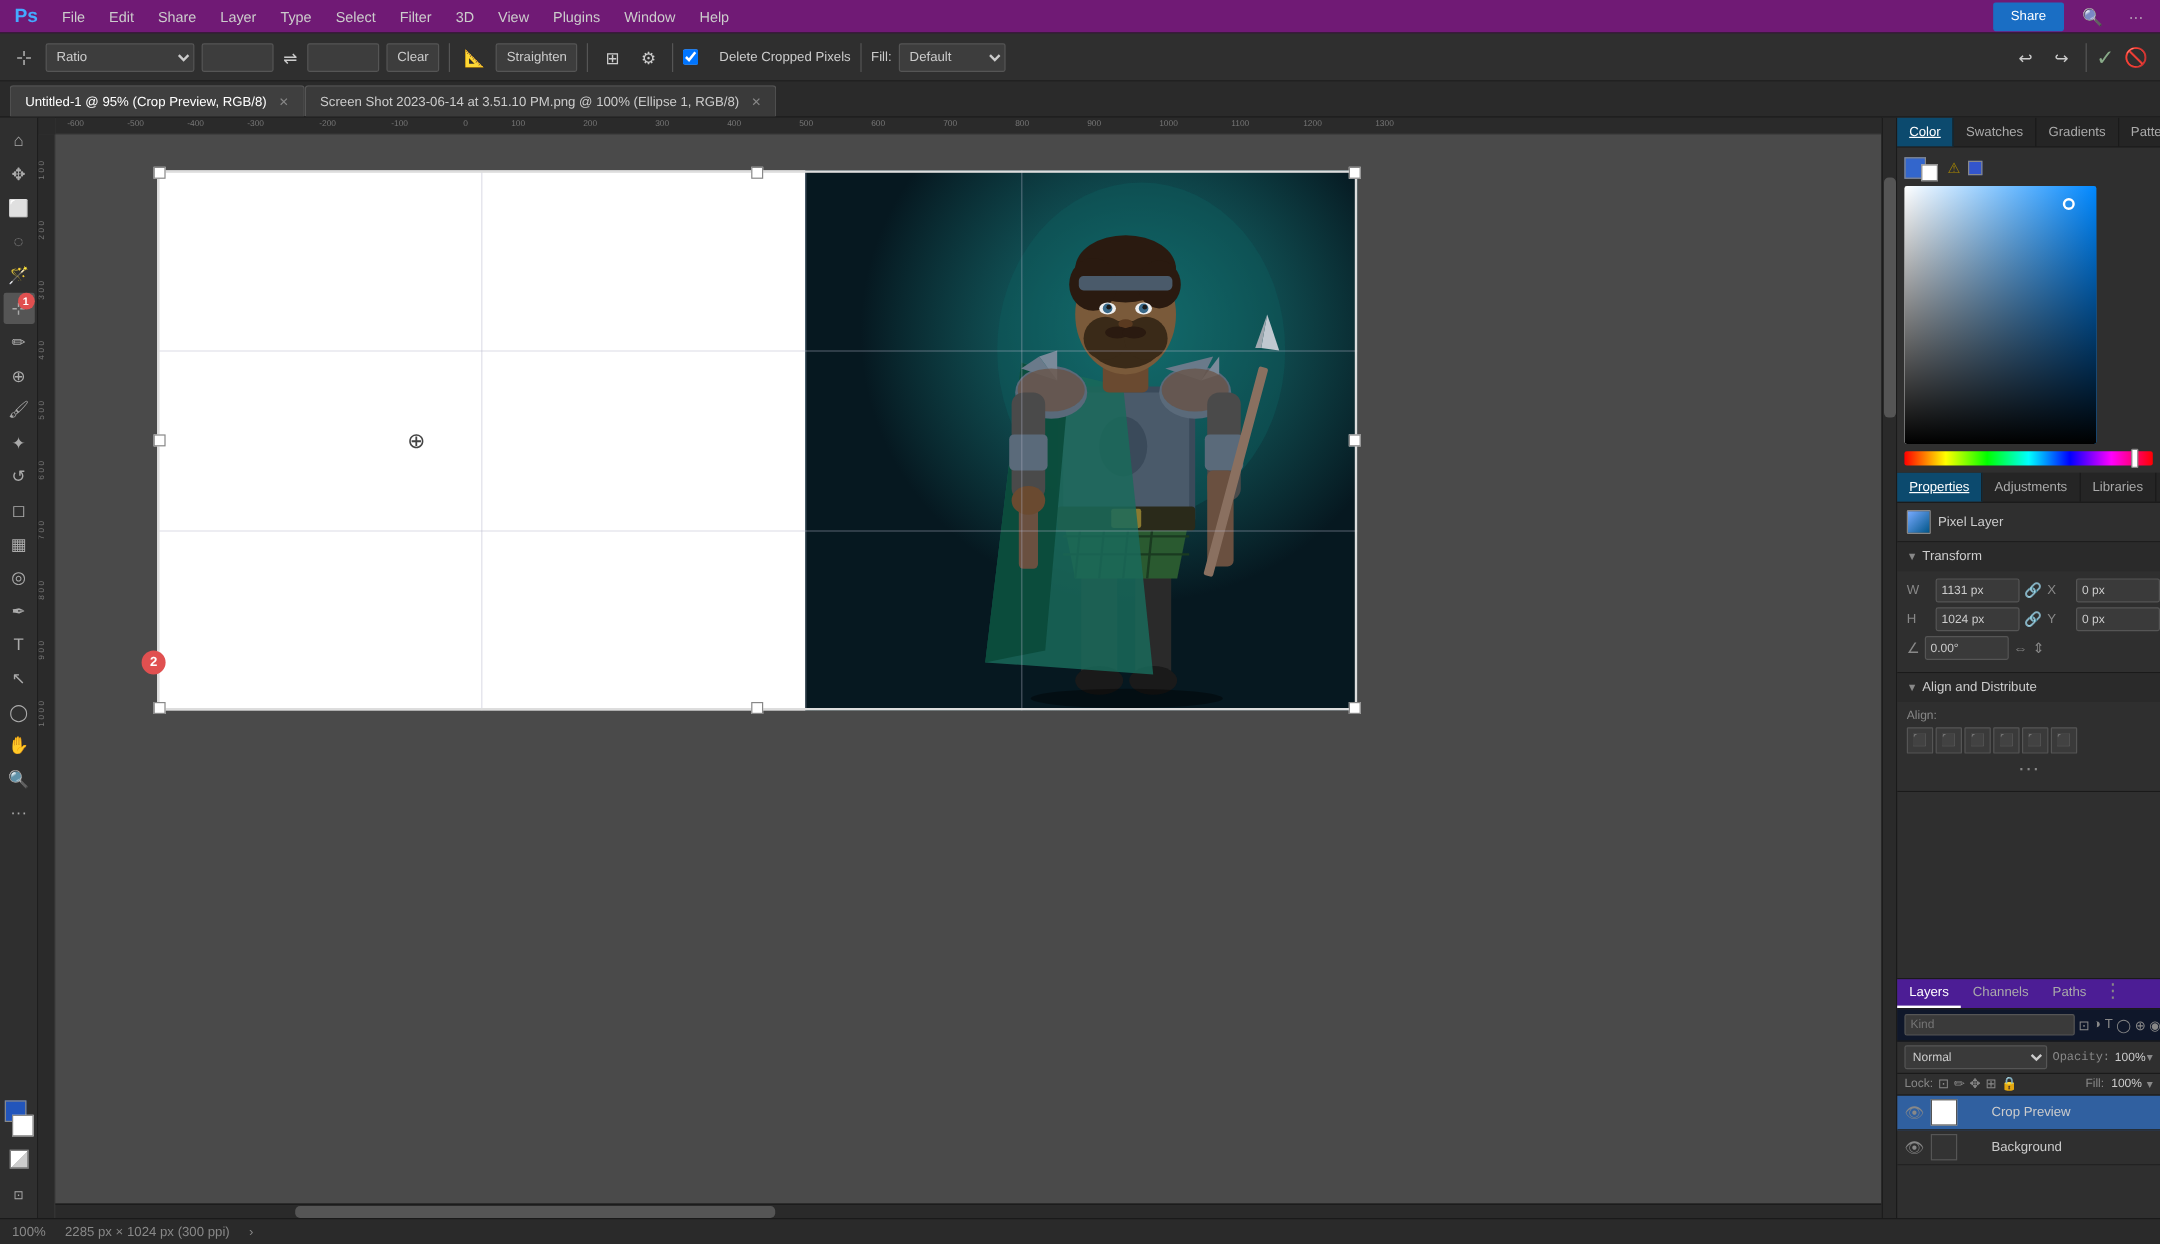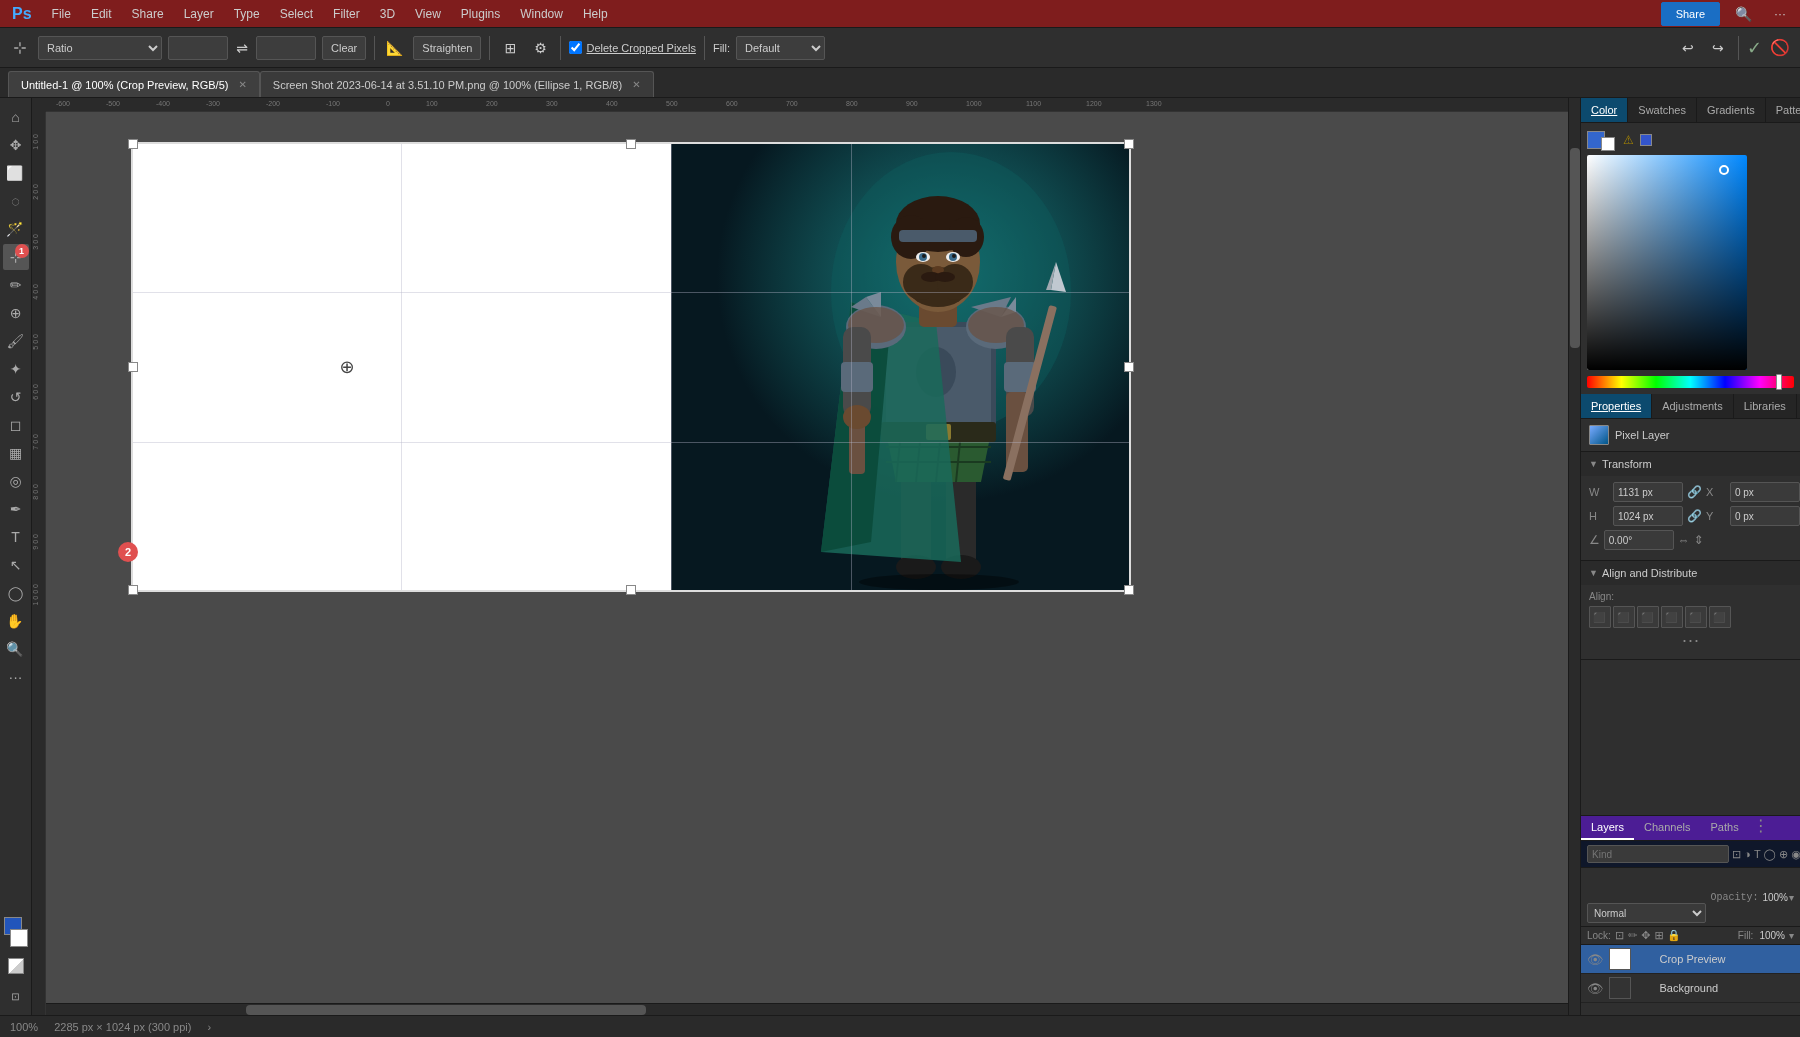--- a/index.html
+++ b/index.html
@@ -11,21 +11,21 @@
       font-size: 12px;
       color: #ccc;
       overflow: hidden;
       display: flex;
       flex-direction: column;
     }
 
     
     #menu-bar {
       height: 28px;
-      background: #7f1d1d;
+      background: #701a75;
       display: flex;
       align-items: center;
       padding: 0 8px;
       gap: 12px;
       flex-shrink: 0;
       border-bottom: 1px solid #1a1a1a;
     }
     .menu-item {
       color: #ccc;
       font-size: 12px;
@@ -427,21 +427,20 @@
     }
     .blend-select {
       background: #3a3a3a;
       border: 1px solid #555;
       color: #ccc;
       font-size: 10px;
       height: 20px;
       padding: 0 2px;
       border-radius: 2px;
       flex: 1;
-      margin-top: 32px;
     }
     .opacity-label {
       color: #888;
       font-size: 10px;
       font-family: Liberation Mono, monospace;
     }
 
     .lock-row {
       display: flex;
       align-items: center;
@@ -579,21 +578,21 @@
     <input type="text" class="toolbar-btn" style="width: 60px; border-color: rgb(85, 85, 85);" value="">
   </div>
   <button class="toolbar-btn">Clear</button>
   <div class="toolbar-separator"></div>
   <span class="toolbar-icon">📐</span>
   <button class="toolbar-btn">Straighten</button>
   <div class="toolbar-separator"></div>
   <span class="toolbar-icon">⊞</span>
   <span class="toolbar-icon">⚙</span>
   <div class="toolbar-separator"></div>
-  <label style="display:flex;align-items:center;gap:4px;font-size:11px;color:#ccc;cursor:pointer;text-decoration:underline;">
+  <label style="display:flex;align-items:center;gap:17px;font-size:11px;color:#ccc;cursor:pointer;">
     <input type="checkbox" checked="" style="">
     <span>Delete Cropped Pixels</span>
   </label>
   <div class="toolbar-separator"></div>
   <span class="toolbar-label">Fill:</span>
   <select class="toolbar-select">
     <option>Default</option>
     <option>White</option>
     <option>Black</option>
     <option>Transparent</option>
@@ -601,21 +600,21 @@
   <div style="flex:1;"></div>
   <span class="toolbar-icon">↩</span>
   <span class="toolbar-icon">↪</span>
   <div class="toolbar-separator"></div>
   <span class="toolbar-check-icon">✓</span>
   <span class="toolbar-icon" style="font-size:16px;color:#c66;">🚫</span>
 </div>
 
 <div id="tab-bar">
   <div class="tab active">
-    <span>Untitled-1 @ 100% (Crop Preview, RGB/5)</span>
+    <span>Untitled-1 @ 95% (Crop Preview, RGB/8)</span>
     <span class="tab-close">✕</span>
   </div>
   <div class="tab">
     <span>Screen Shot 2023-06-14 at 3.51.10 PM.png @ 100% (Ellipse 1, RGB/8)</span>
     <span class="tab-close">✕</span>
   </div>
 </div>
 
 <div id="main">
 

